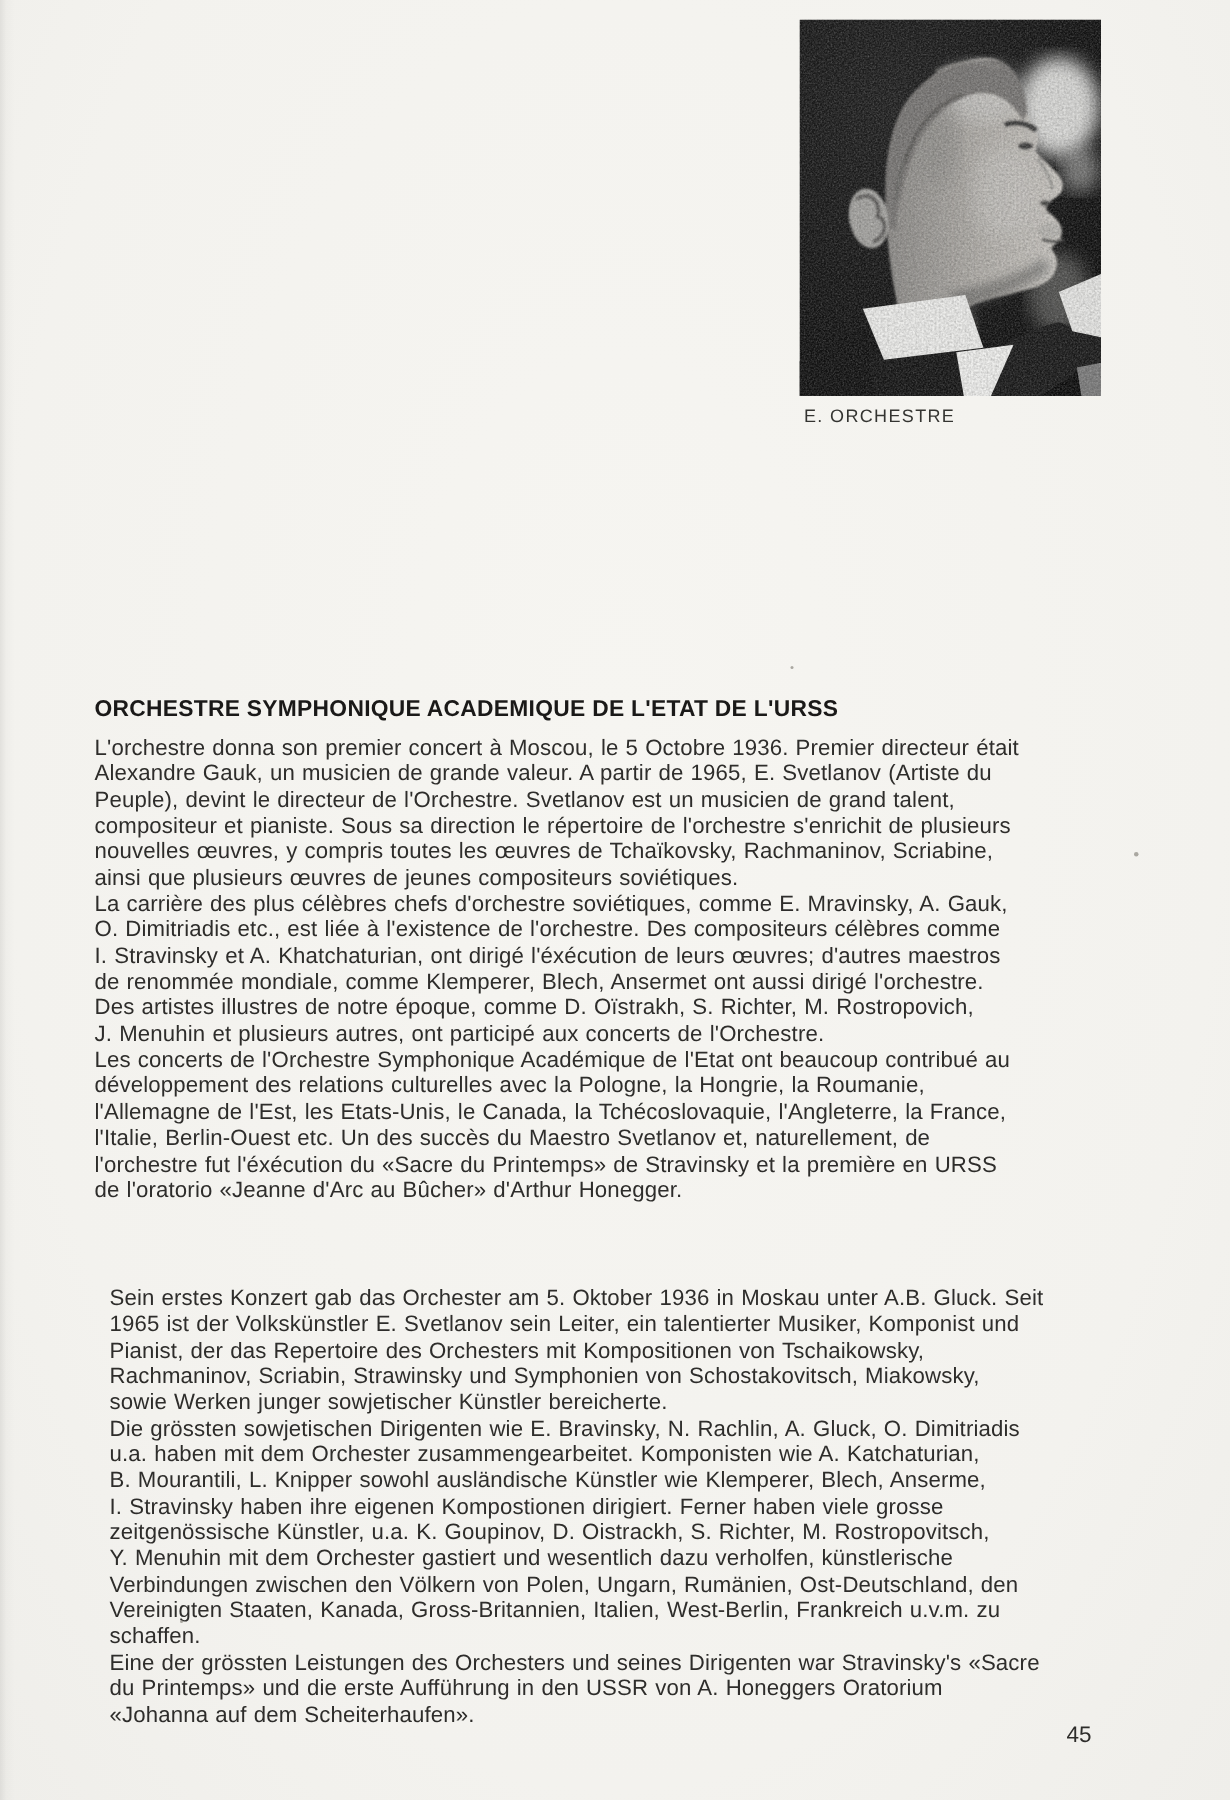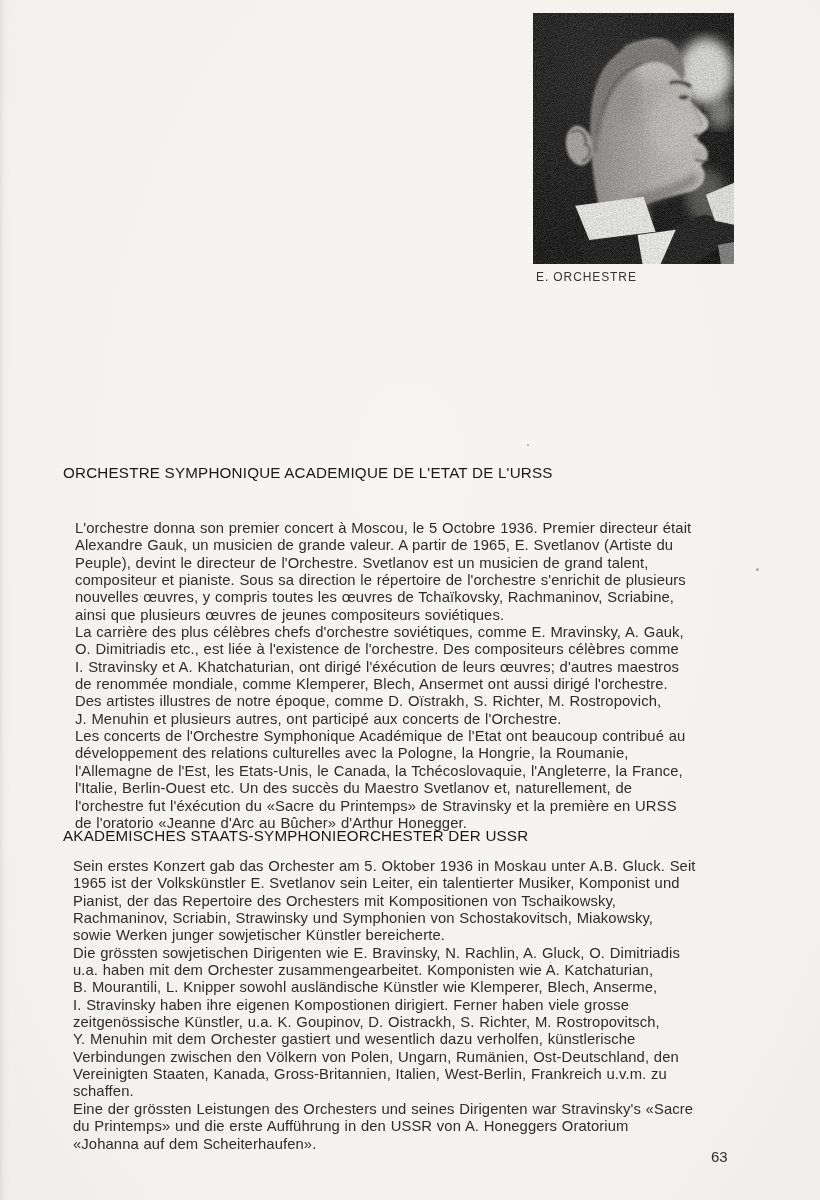--- a/index.html
+++ b/index.html
@@ -15,31 +15,31 @@
   .photo-wrap{
     position:absolute;left:533px;top:13px;width:201px;height:251px;
   }
   .photo-wrap svg{display:block;width:100%;height:100%;}
   .caption{
     position:absolute;left:536px;top:270px;
     font-size:12px;letter-spacing:0.9px;color:#343431;white-space:pre;
   }
   .heading{
     position:absolute;left:63px;margin:0;
-    font-size:15.2px;font-weight:normal;color:#1a1918;
+    font-size:15.2px;font-weight:bold;color:#1a1918;
     letter-spacing:0.2px;white-space:pre;
   }
   .h-fr{top:464px;}
   .h-de{top:827px;}
   .bodytext{
     position:absolute;left:63px;width:720px;
     font-size:14.8px;line-height:17.35px;color:#2e2d2b;
     letter-spacing:0.1px;word-spacing:0.5px;white-space:pre;
   }
-  .p-fr{top:520px;margin-left:12px;}
+  .p-fr{top:491px;}
   .p-de{top:858px;margin-left:10px;}
   .pagenum{
     position:absolute;left:711px;top:1148px;
     font-size:15px;color:#2e2d2b;
   }
   .speck{position:absolute;width:2px;height:2px;border-radius:50%;background:#97958d;opacity:.8;}
   .speck.s1{left:527px;top:444px;}
   .speck.s2{left:756px;top:568px;width:3px;height:3px;}
   .speck.s3{left:120px;top:1080px;}
 </style>
@@ -153,37 +153,36 @@
 de renommée mondiale, comme Klemperer, Blech, Ansermet ont aussi dirigé l'orchestre.
 Des artistes illustres de notre époque, comme D. Oïstrakh, S. Richter, M. Rostropovich,
 J. Menuhin et plusieurs autres, ont participé aux concerts de l'Orchestre.
 Les concerts de l'Orchestre Symphonique Académique de l'Etat ont beaucoup contribué au
 développement des relations culturelles avec la Pologne, la Hongrie, la Roumanie,
 l'Allemagne de l'Est, les Etats-Unis, le Canada, la Tchécoslovaquie, l'Angleterre, la France,
 l'Italie, Berlin-Ouest etc. Un des succès du Maestro Svetlanov et, naturellement, de
 l'orchestre fut l'éxécution du «Sacre du Printemps» de Stravinsky et la première en URSS
 de l'oratorio «Jeanne d'Arc au Bûcher» d'Arthur Honegger.</div>
 
-  <h2 class="heading h-de">AKADEMISCHES STAATS-SYMPHONIEORCHESTER DER USSR</h2>
   <div class="bodytext p-de">Sein erstes Konzert gab das Orchester am 5. Oktober 1936 in Moskau unter A.B. Gluck. Seit
 1965 ist der Volkskünstler E. Svetlanov sein Leiter, ein talentierter Musiker, Komponist und
 Pianist, der das Repertoire des Orchesters mit Kompositionen von Tschaikowsky,
 Rachmaninov, Scriabin, Strawinsky und Symphonien von Schostakovitsch, Miakowsky,
 sowie Werken junger sowjetischer Künstler bereicherte.
 Die grössten sowjetischen Dirigenten wie E. Bravinsky, N. Rachlin, A. Gluck, O. Dimitriadis
 u.a. haben mit dem Orchester zusammengearbeitet. Komponisten wie A. Katchaturian,
 B. Mourantili, L. Knipper sowohl ausländische Künstler wie Klemperer, Blech, Anserme,
 I. Stravinsky haben ihre eigenen Kompostionen dirigiert. Ferner haben viele grosse
 zeitgenössische Künstler, u.a. K. Goupinov, D. Oistrackh, S. Richter, M. Rostropovitsch,
 Y. Menuhin mit dem Orchester gastiert und wesentlich dazu verholfen, künstlerische
 Verbindungen zwischen den Völkern von Polen, Ungarn, Rumänien, Ost-Deutschland, den
 Vereinigten Staaten, Kanada, Gross-Britannien, Italien, West-Berlin, Frankreich u.v.m. zu
 schaffen.
 Eine der grössten Leistungen des Orchesters und seines Dirigenten war Stravinsky's «Sacre
 du Printemps» und die erste Aufführung in den USSR von A. Honeggers Oratorium
 «Johanna auf dem Scheiterhaufen».</div>
 
-  <div class="pagenum">63</div>
+  <div class="pagenum">45</div>
 
   <div class="speck s1"></div>
   <div class="speck s2"></div>
   <div class="speck s3"></div>
 </div>
 
 </body></html>

